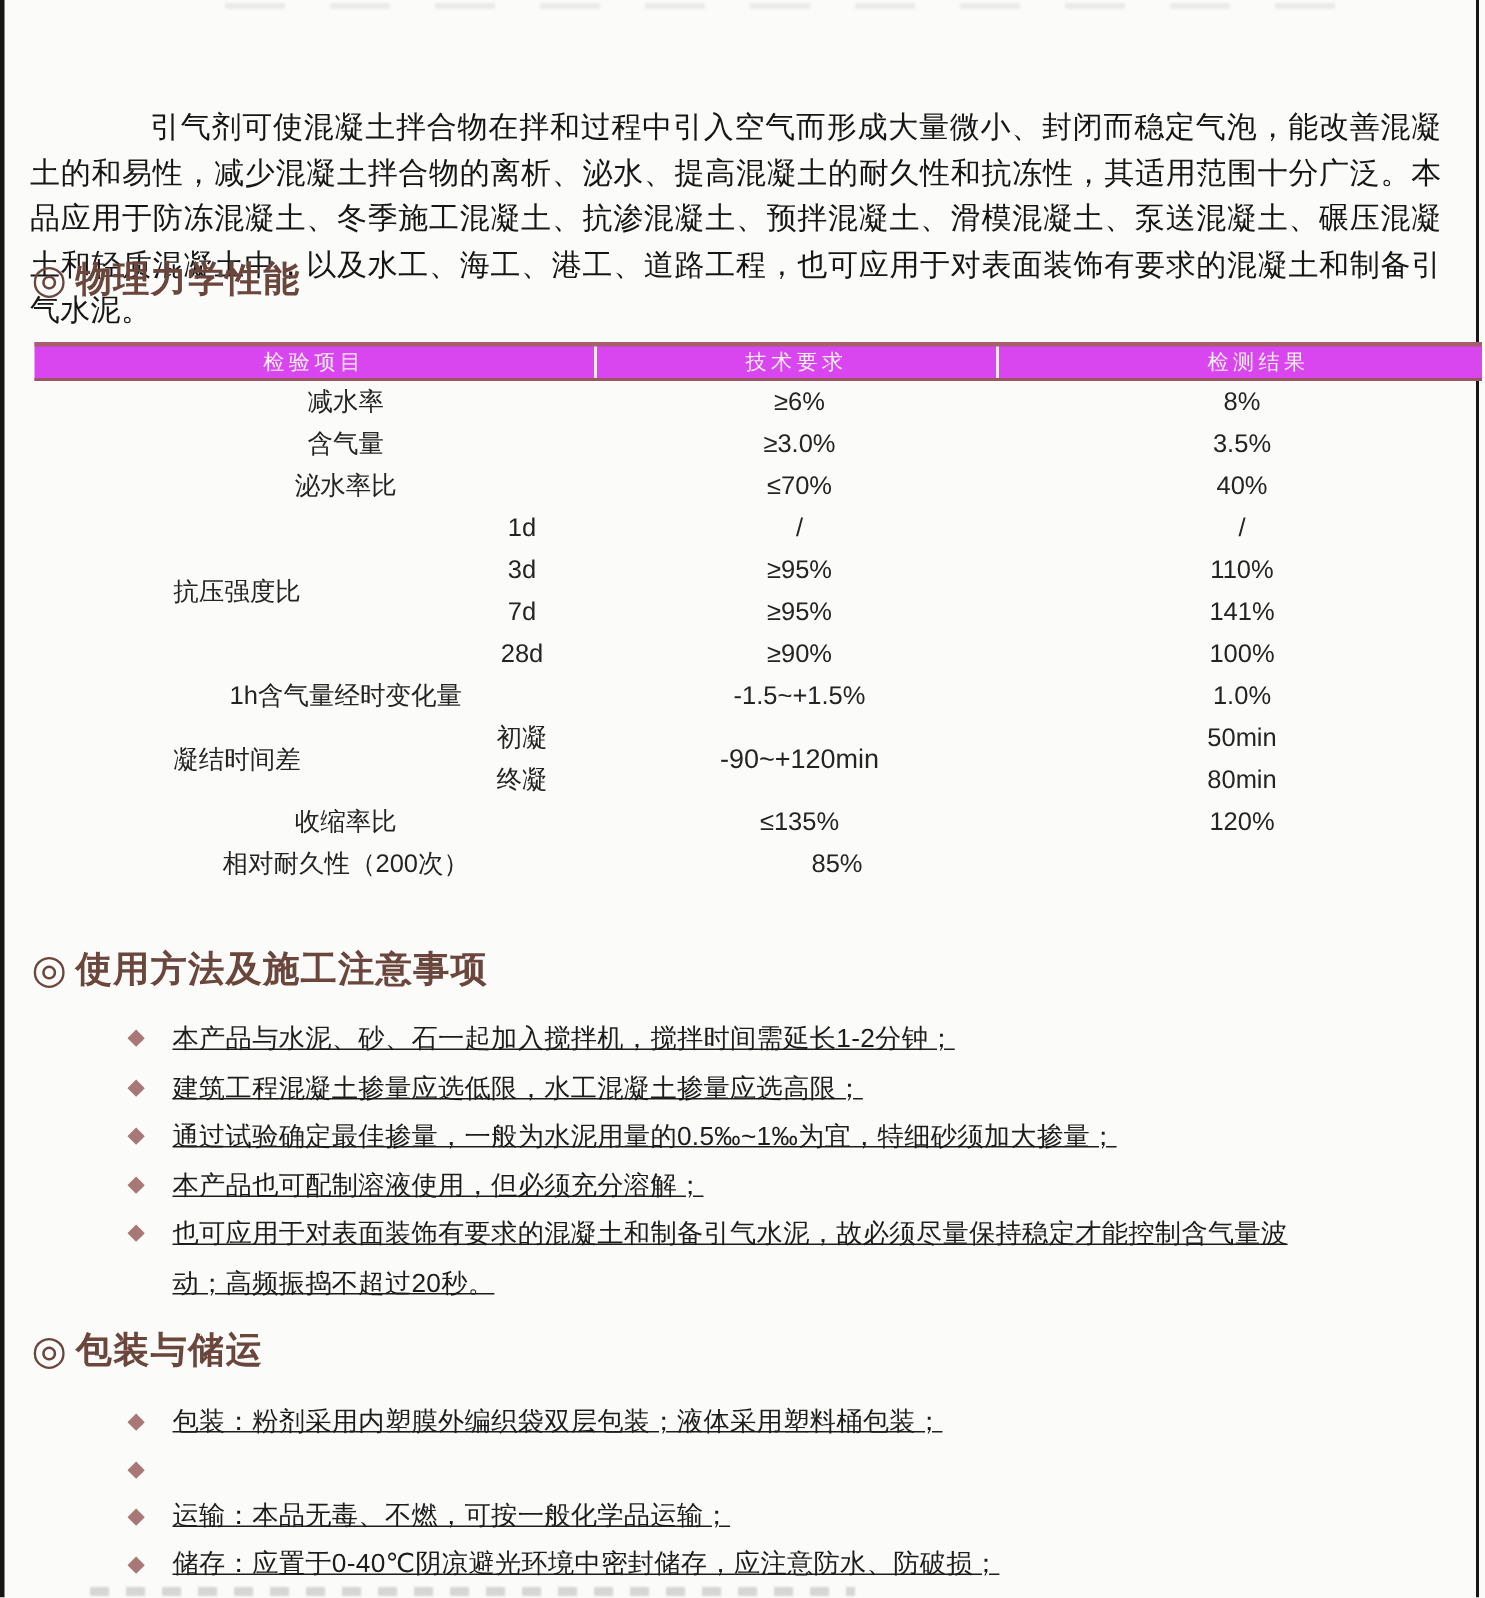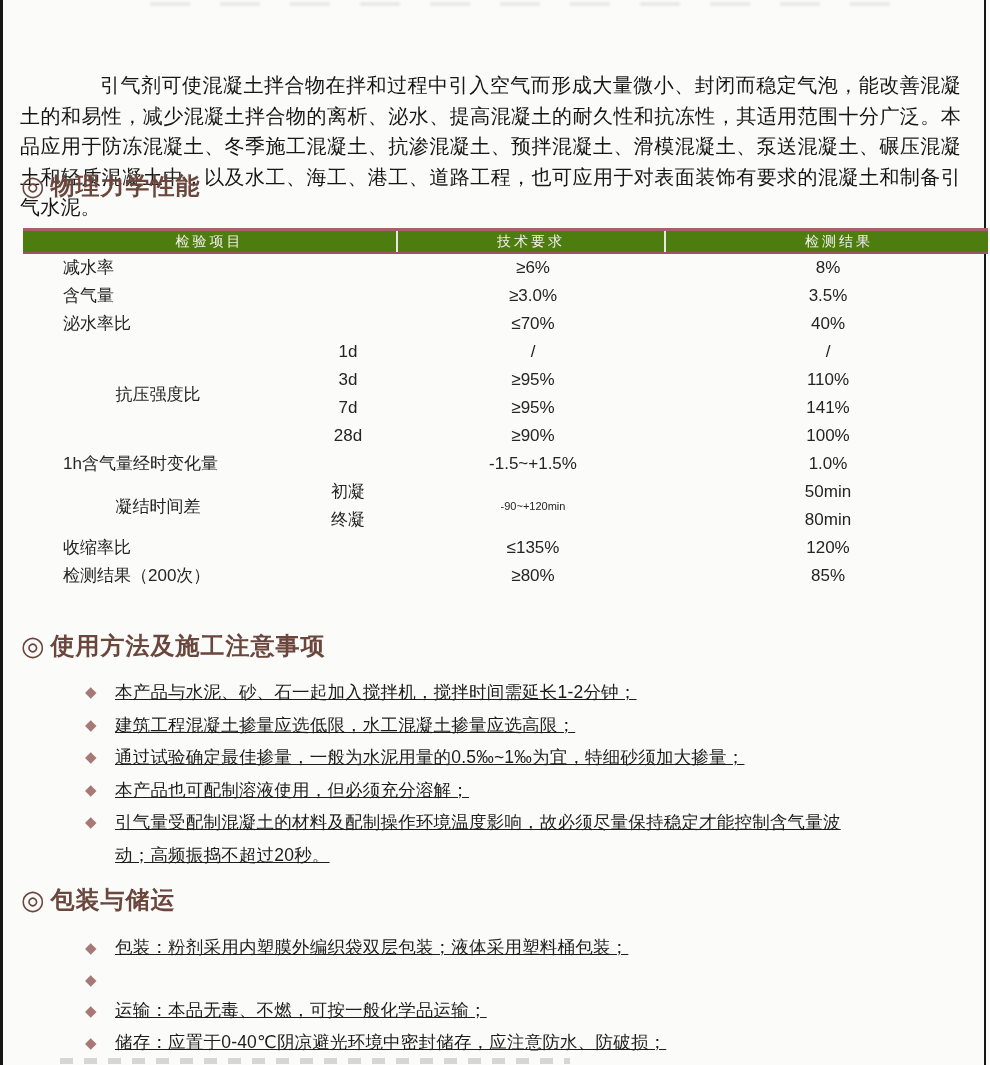--- a/index.html
+++ b/index.html
@@ -38,55 +38,55 @@
     display:flex; align-items:center; letter-spacing:1px;
   }
   .section-heading .marker { font-size:27px; font-weight:normal; margin-right:5px; line-height:1; }
   .sh-1 { top:170px; }
   .sh-2 { top:630px; }
   .sh-3 { top:884px; }
 
   .ptable { position:absolute; top:228px; left:23px; width:965px; }
   .thead {
     display:flex; height:26px;
-    background:#4d7c0f;
+    background:#d946ef;
     border-top:3px solid #a85f6c;
     border-bottom:2px solid #9c5663;
   }
   .hcell {
     color:#f6efef; font-size:14px; letter-spacing:3px;
     display:flex; align-items:center; justify-content:center;
   }
   .hc1 { width:375px; border-right:2px solid #efe4e4; }
   .hc2 { width:268px; border-right:2px solid #efe4e4; }
   .hc3 { flex:1;padding-left:24px; }
 
   .tbody { position:relative; }
   .trow { display:flex; height:28px; align-items:center; font-size:17px; color:#242424; position:relative; }
   .c1 { width:375px; position:relative; height:28px; }
   .c1 .main {
-    position:absolute; left:40px; right:0; top:0; line-height:28px; text-align:left;
+    position:absolute; left:40px; right:0; top:0; line-height:28px; text-align:center;
   }
   .c1 .sub {
     position:absolute; left:285px; width:80px; top:0; line-height:28px; text-align:center;
   }
   .c2 { width:270px; text-align:center; }
   .c3 { width:320px; text-align:center; }
 
   .group {
     position:absolute; left:0; width:270px;
     display:flex; align-items:center; justify-content:center;
     font-size:17px; color:#242424;
   }
   .g-comp { top:84px;  height:112px; }
   .g-set  { top:224px; height:56px; }
   .group-req {
     position:absolute; left:375px; width:270px; top:224px; height:56px;
     display:flex; align-items:center; justify-content:center;
-    font-size:11px; color:#242424;
+    font-size:18px; color:#242424;
   }
 
   .bullets { position:absolute; left:85px; width:880px; }
   .ul-usage { top:676px; }
   .ul-pack  { top:932px; }
   .bullet { display:flex; align-items:flex-start; }
   .ul-usage .bullet { line-height:32.5px; }
   .ul-pack  .bullet { line-height:31.5px; }
   .bullet .diamond {
     color:#a87876; font-size:15px; width:30px; flex:0 0 30px; text-align:left;
@@ -189,23 +189,22 @@
     </div>
     <div class="trow">
       <div class="c1">
           <span class="main">收缩率比</span>
         </div>
       <div class="c2">≤135%</div>
       <div class="c3">120%</div>
     </div>
     <div class="trow">
       <div class="c1">
-          <span class="main">检测结果（200次）</span>
-        </div>
-      <div class="c2">≥80%</div>
+          <span class="main">相对耐久性（200次）</span>
+        </div>
       <div class="c3">85%</div>
     </div>
 
     <div class="group g-set">凝结时间差</div>
     <div class="group g-comp">抗压强度比</div>
     <div class="group-req">-90~+120min</div>
   </div>
 </div>
 
 <div class="section-heading sh-2">
@@ -225,21 +224,21 @@
   <div class="bullet">
     <span class="diamond">◆</span>
     <span class="btext">通过试验确定最佳掺量，一般为水泥用量的0.5‰~1‰为宜，特细砂须加大掺量；</span>
   </div>
   <div class="bullet">
     <span class="diamond">◆</span>
     <span class="btext">本产品也可配制溶液使用，但必须充分溶解；</span>
   </div>
   <div class="bullet">
     <span class="diamond">◆</span>
-    <span class="btext">引气量受配制混凝土的材料及配制操作环境温度影响，故必须尽量保持稳定才能控制含气量波动；高频振捣不超过20秒。</span>
+    <span class="btext">也可应用于对表面装饰有要求的混凝土和制备引气水泥，故必须尽量保持稳定才能控制含气量波动；高频振捣不超过20秒。</span>
   </div>
 </div>
 
 <div class="section-heading sh-3">
   <span class="marker">◎</span>
   <span>包装与储运</span>
 </div>
 
 <div class="bullets ul-pack">
   <div class="bullet">

